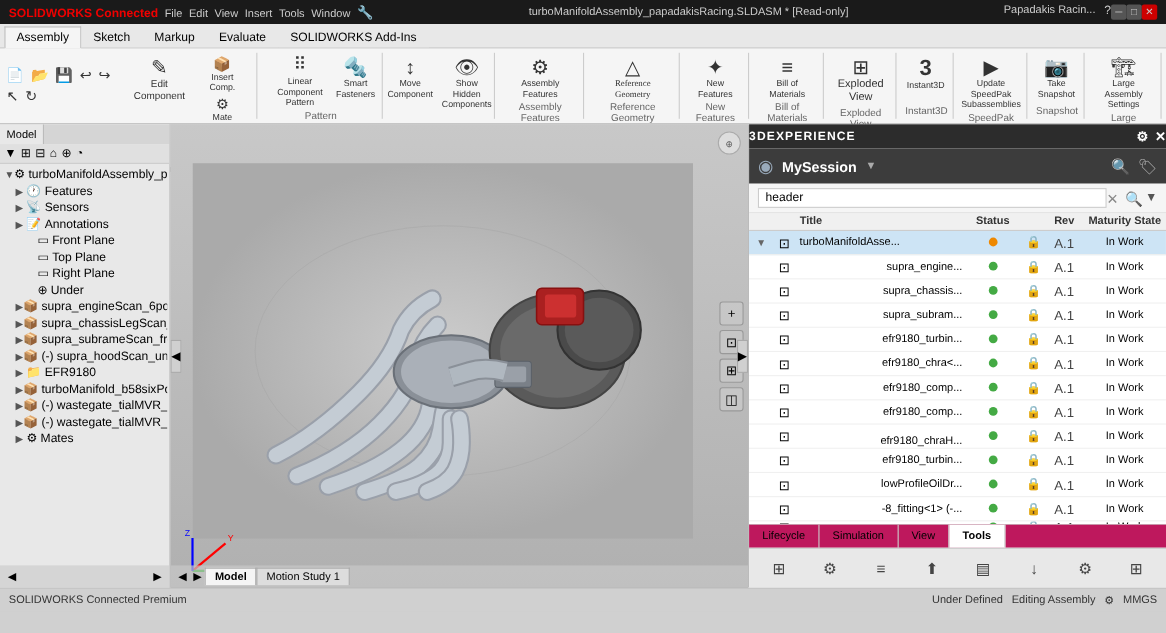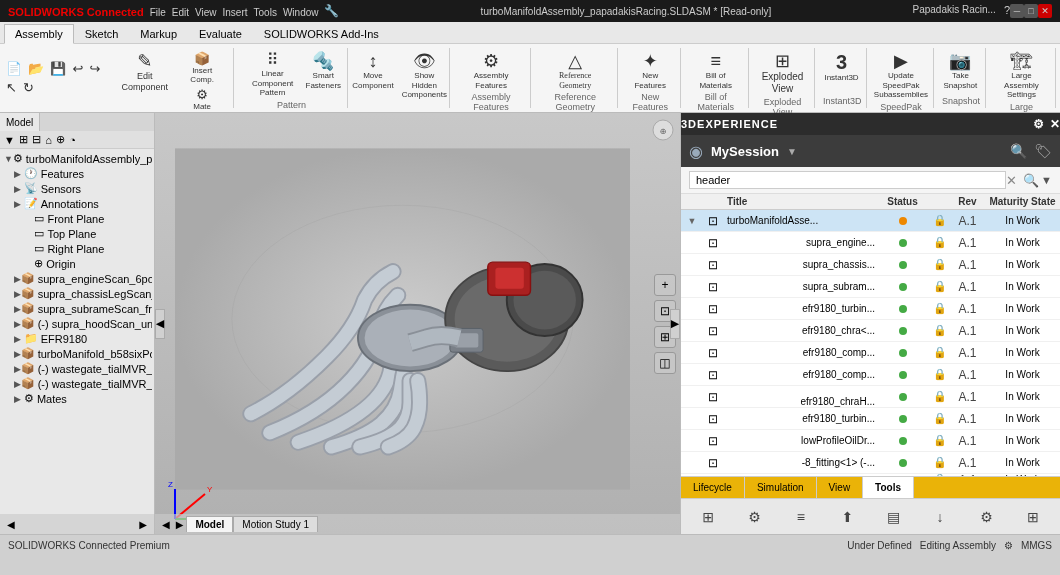--- a/index.html
+++ b/index.html
@@ -290,21 +290,21 @@
     .exp-row .col-lock span { color: #c00; font-size: 11px; }
     .exp-row .col-rev { width: 35px; text-align: center; font-size: 12px; color: #444; }
     .exp-row .col-maturity { width: 75px; text-align: center; font-size: 10px; }
     .exp-row.indent1 .col-title { padding-left: 14px; text-align: right; }
     .status-dot { width: 8px; height: 8px; border-radius: 50%; display: inline-block; }
     .status-green { background: #4a4; }
     .status-orange { background: #e80; }
 
     #exp-bottom-tabs {
       display: flex;
-      background: #eab308;
+      background: #be185d;
       border-top: 1px solid #ccc;
       height: 22px;
     }
     .exp-btab {
       padding: 2px 12px;
       font-size: 10px;
       cursor: pointer;
       border-right: 1px solid #ccc;
       display: flex; align-items: center;
     }
@@ -626,21 +626,21 @@
         <span>Top Plane</span>
       </div>
       <div class="tree-item indent2">
         <span class="expand"></span>
         <span class="icon">▭</span>
         <span>Right Plane</span>
       </div>
       <div class="tree-item indent2">
         <span class="expand"></span>
         <span class="icon">⊕</span>
-        <span>Origin</span>
+        <span>Under</span>
       </div>
       <div class="tree-item indent1">
         <span class="expand">▶</span>
         <span class="icon">📦</span>
         <span>supra_engineScan_6port...</span>
       </div>
       <div class="tree-item indent1">
         <span class="expand">▶</span>
         <span class="icon">📦</span>
         <span>supra_chassisLegScan_rig...</span>

